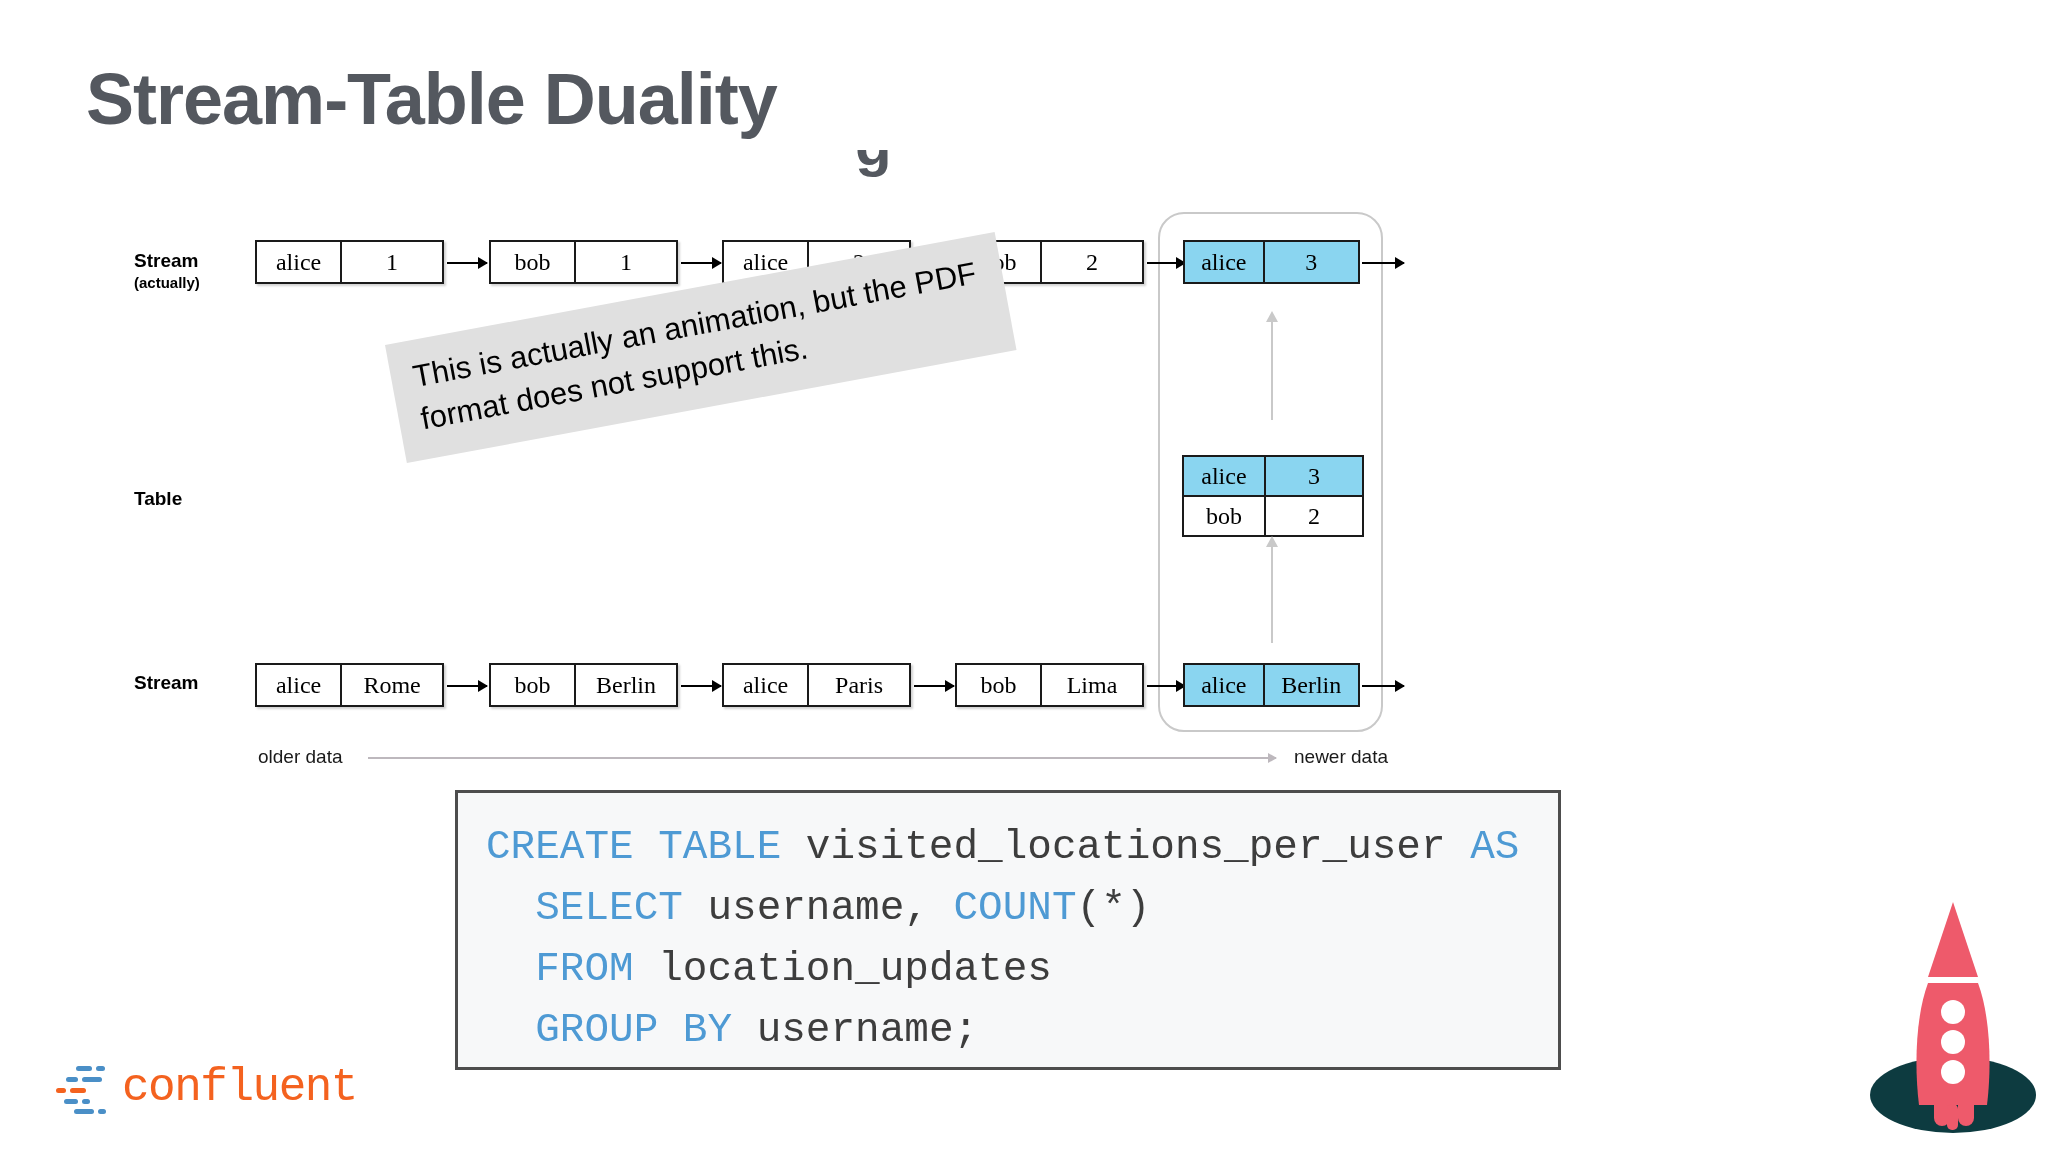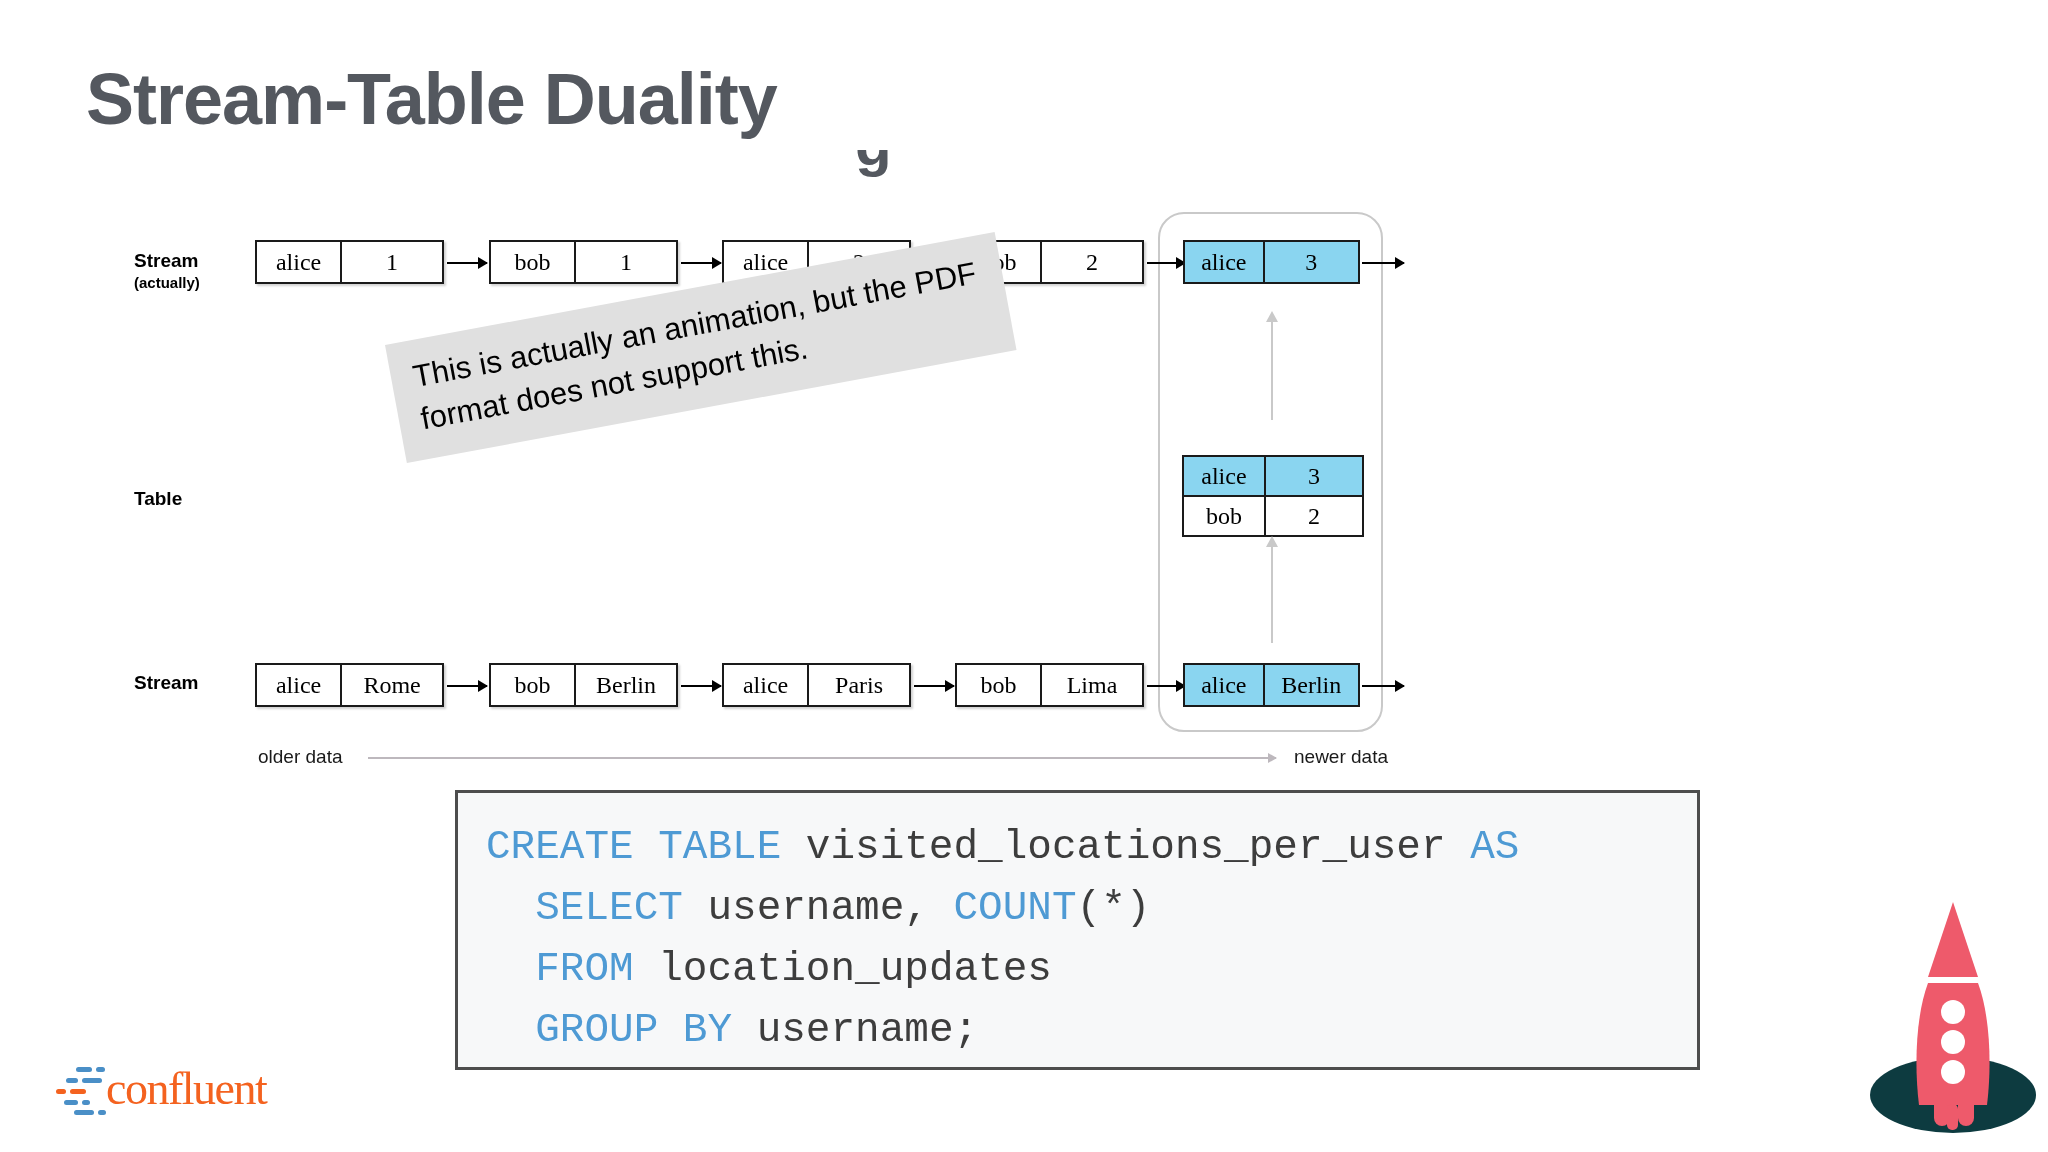--- a/index.html
+++ b/index.html
@@ -197,21 +197,21 @@
     line-height: 1.38;
     color: #000;
     font-family: "Liberation Sans", sans-serif;
   }
 
   
   .codeblock {
     position: absolute;
     left: 455px;
     top: 790px;
-    width: 1245px;
+    width: 1106px;
     height: 280px;
     border: 3px solid #4d4d4d;
     background: #f7f8f9;
     box-sizing: border-box;
     padding: 24px 0 0 28px;
     z-index: 20;
     font-family: "Liberation Mono", "DejaVu Sans Mono", monospace;
     font-size: 41px;
     line-height: 61px;
     color: #3d3d3d;
@@ -235,25 +235,26 @@
     position: relative;
     margin-right: 4px;
   }
   .logo-mark i {
     position: absolute;
     height: 5px;
     border-radius: 3px;
     display: block;
   }
   .logo-word {
-    font-family: Liberation Serif, serif;
+    font-family: Liberation Mono, monospace;
     font-size: 46px;
     color: #f4621f;
     letter-spacing: -1.5px;
     font-weight: 400;
+    margin-left: 16px;
   }
 
   
   .rocket {
     position: absolute;
     left: 1858px;
     top: 890px;
     width: 190px;
     height: 262px;
     z-index: 15;

